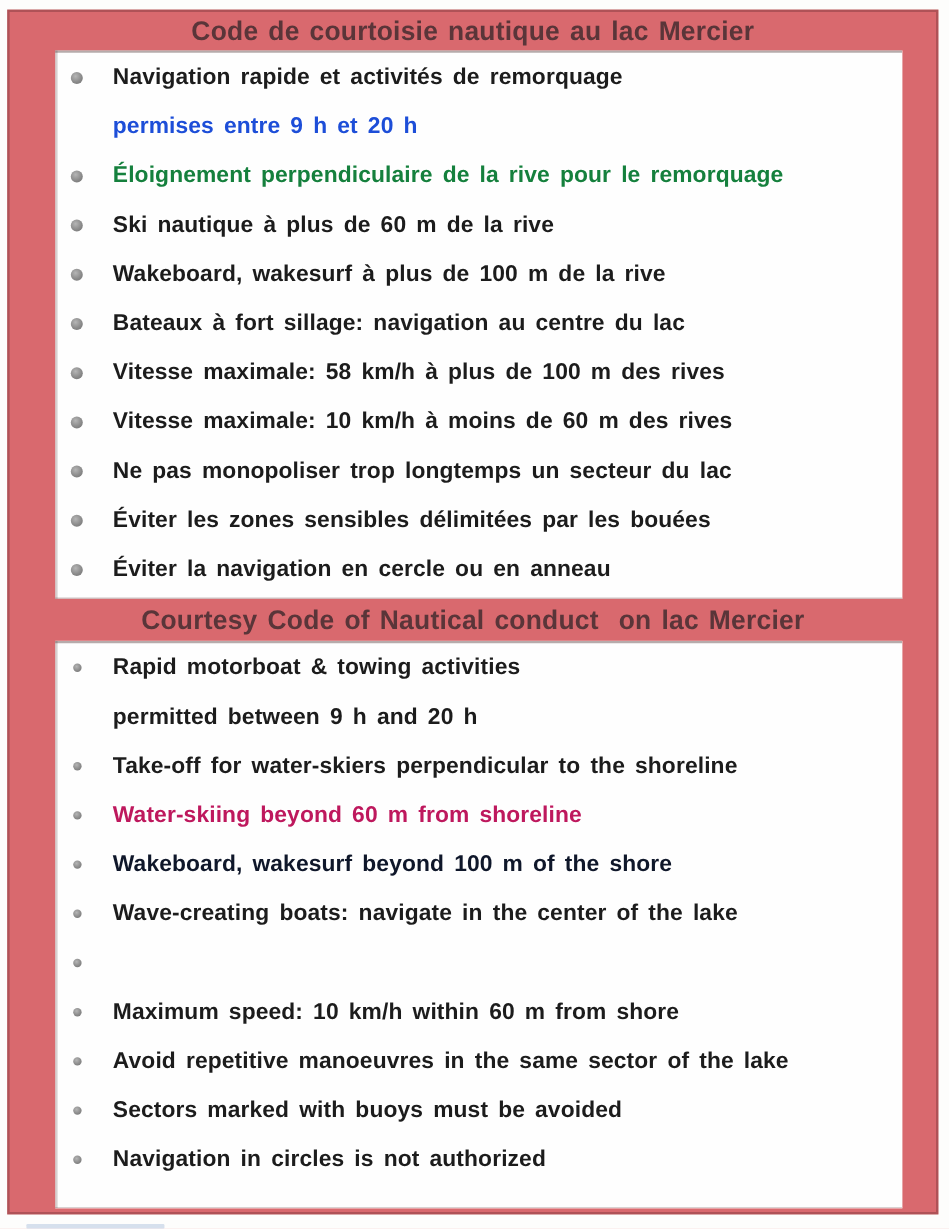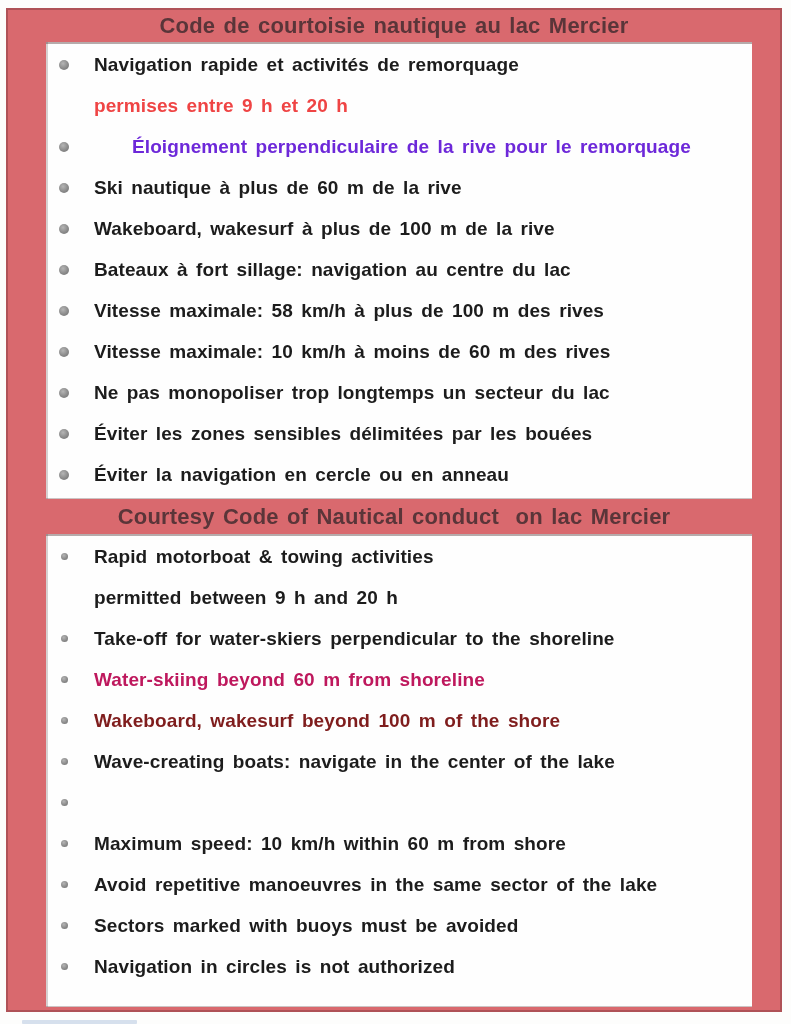--- a/index.html
+++ b/index.html
@@ -70,25 +70,25 @@
       <span class="section-title" style="color: rgb(90, 53, 57);">Code de courtoisie nautique au lac Mercier</span>
     </div>
 
     <div class="content-box french big-bullets">
         <div class="row">
           <span class="bullet"></span>
           <span class="item-text" style="color: rgb(28, 28, 28);">Navigation rapide et activités de remorquage</span>
         </div>
         <div class="row">
           <span class="bullet hidden"></span>
-          <span class="item-text" style="color: #ef4444;">permises entre 9 h et 20 h</span>
+          <span class="item-text" style="color: #1d4ed8;">permises entre 9 h et 20 h</span>
         </div>
         <div class="row">
           <span class="bullet"></span>
-          <span class="item-text" style="color: #6d28d9; margin-left: 38px;">Éloignement perpendiculaire de la rive pour le remorquage</span>
+          <span class="item-text" style="color: #15803d;">Éloignement perpendiculaire de la rive pour le remorquage</span>
         </div>
         <div class="row">
           <span class="bullet"></span>
           <span class="item-text" style="color: rgb(28, 28, 28);">Ski nautique à plus de 60 m de la rive</span>
         </div>
         <div class="row">
           <span class="bullet"></span>
           <span class="item-text" style="color: rgb(28, 28, 28);">Wakeboard, wakesurf à plus de 100 m de la rive</span>
         </div>
         <div class="row">
@@ -133,21 +133,21 @@
         <div class="row">
           <span class="bullet"></span>
           <span class="item-text" style="color: rgb(28, 28, 28);">Take-off for water-skiers perpendicular to the shoreline</span>
         </div>
         <div class="row">
           <span class="bullet"></span>
           <span class="item-text" style="color: #be185d;">Water-skiing beyond 60 m from shoreline</span>
         </div>
         <div class="row">
           <span class="bullet"></span>
-          <span class="item-text" style="color: #7f1d1d;">Wakeboard, wakesurf beyond 100 m of the shore</span>
+          <span class="item-text" style="color: #0f172a;">Wakeboard, wakesurf beyond 100 m of the shore</span>
         </div>
         <div class="row">
           <span class="bullet"></span>
           <span class="item-text" style="color: rgb(28, 28, 28);">Wave-creating boats: navigate in the center of the lake</span>
         </div>
         <div class="row">
           <span class="bullet"></span>
         </div>
         <div class="row">
           <span class="bullet"></span>

